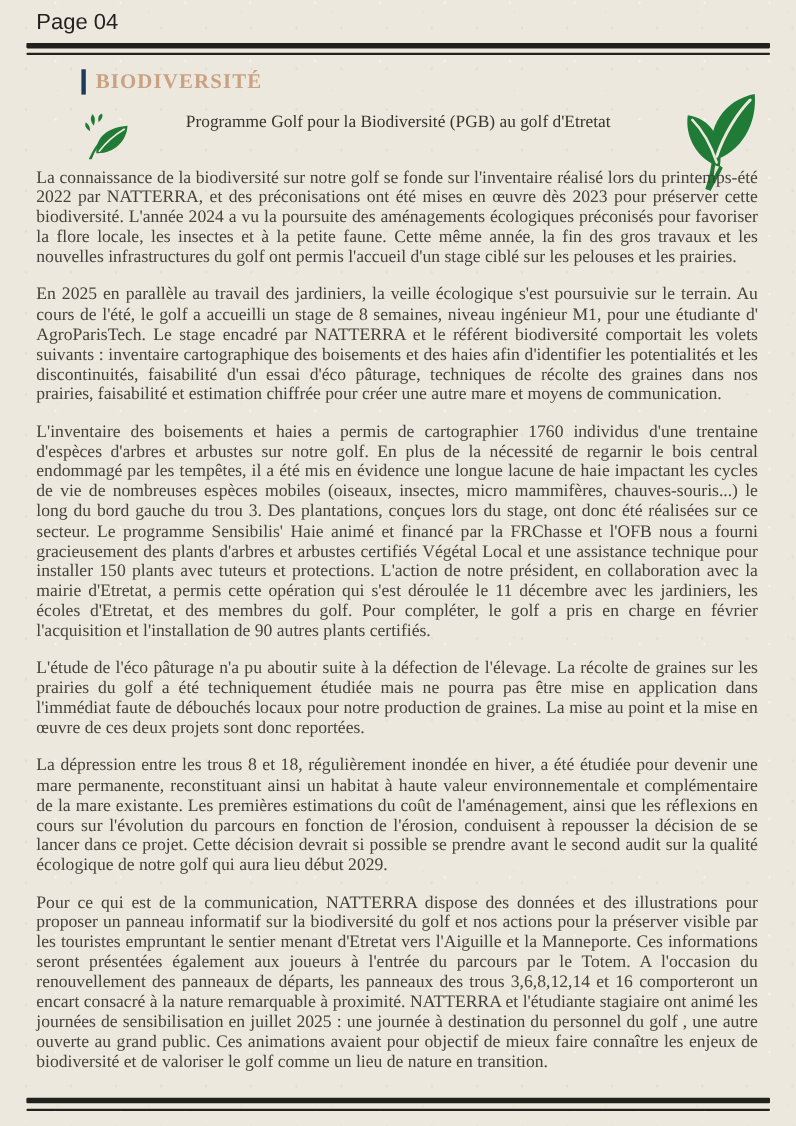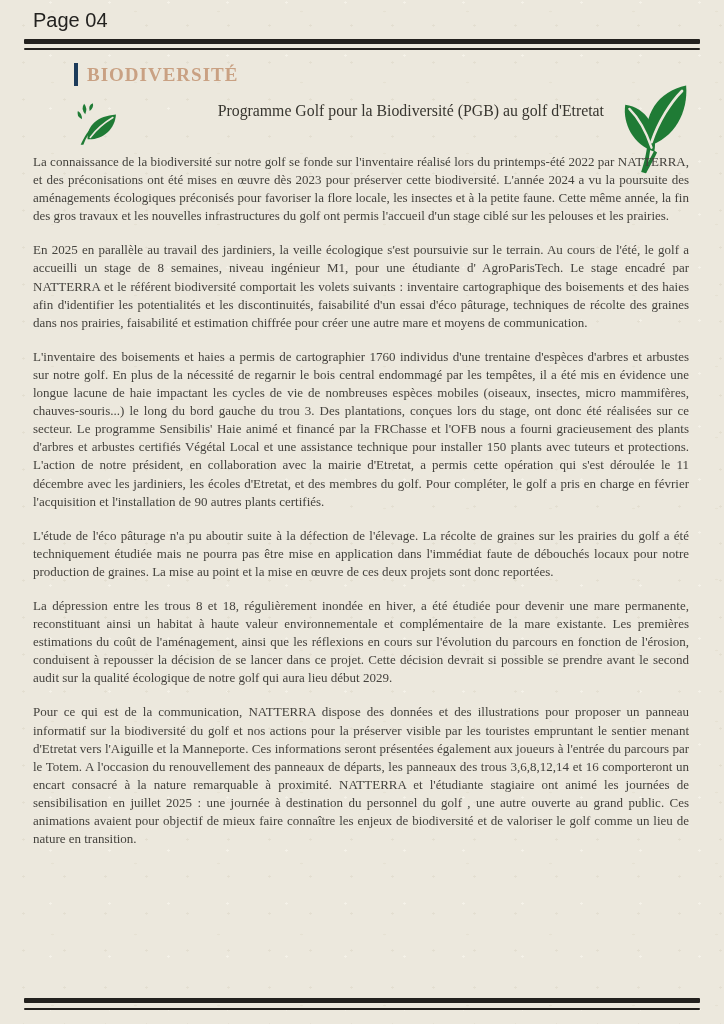--- a/index.html
+++ b/index.html
@@ -34,28 +34,28 @@
   .section-bar{width:4px;height:23px;background:#1c3b5a;margin-right:9px;}
   .section-title{
     font-size:19px;font-weight:bold;color:#c9a183;
     letter-spacing:1px;
   }
   .header-band{position:absolute;left:0;top:84px;right:0;height:90px;}
   .leaf-left{position:absolute;left:73px;top:16px;width:46px;height:48px;}
   .leaf-right{position:absolute;right:28px;top:0px;width:82px;height:90px;}
   .doc-title{
     position:absolute;left:120px;right:120px;top:17px;
-    text-align:right;font-size:15.8px;line-height:19px;color:#37352f;
+    text-align:center;font-size:15.8px;line-height:19px;color:#37352f;
   }
   .content{
     position:absolute;left:33px;right:32px;top:153px;
   }
   .content p{
     margin:0 3px 16px 0;
-    font-size:13px;line-height:18.1px;
+    font-size:16px;line-height:18.1px;
     text-align:justify;
   }
 </style>
 </head>
 <body>
 
 <div class="page">
 
   <div class="page-label">Page 04</div>
 

